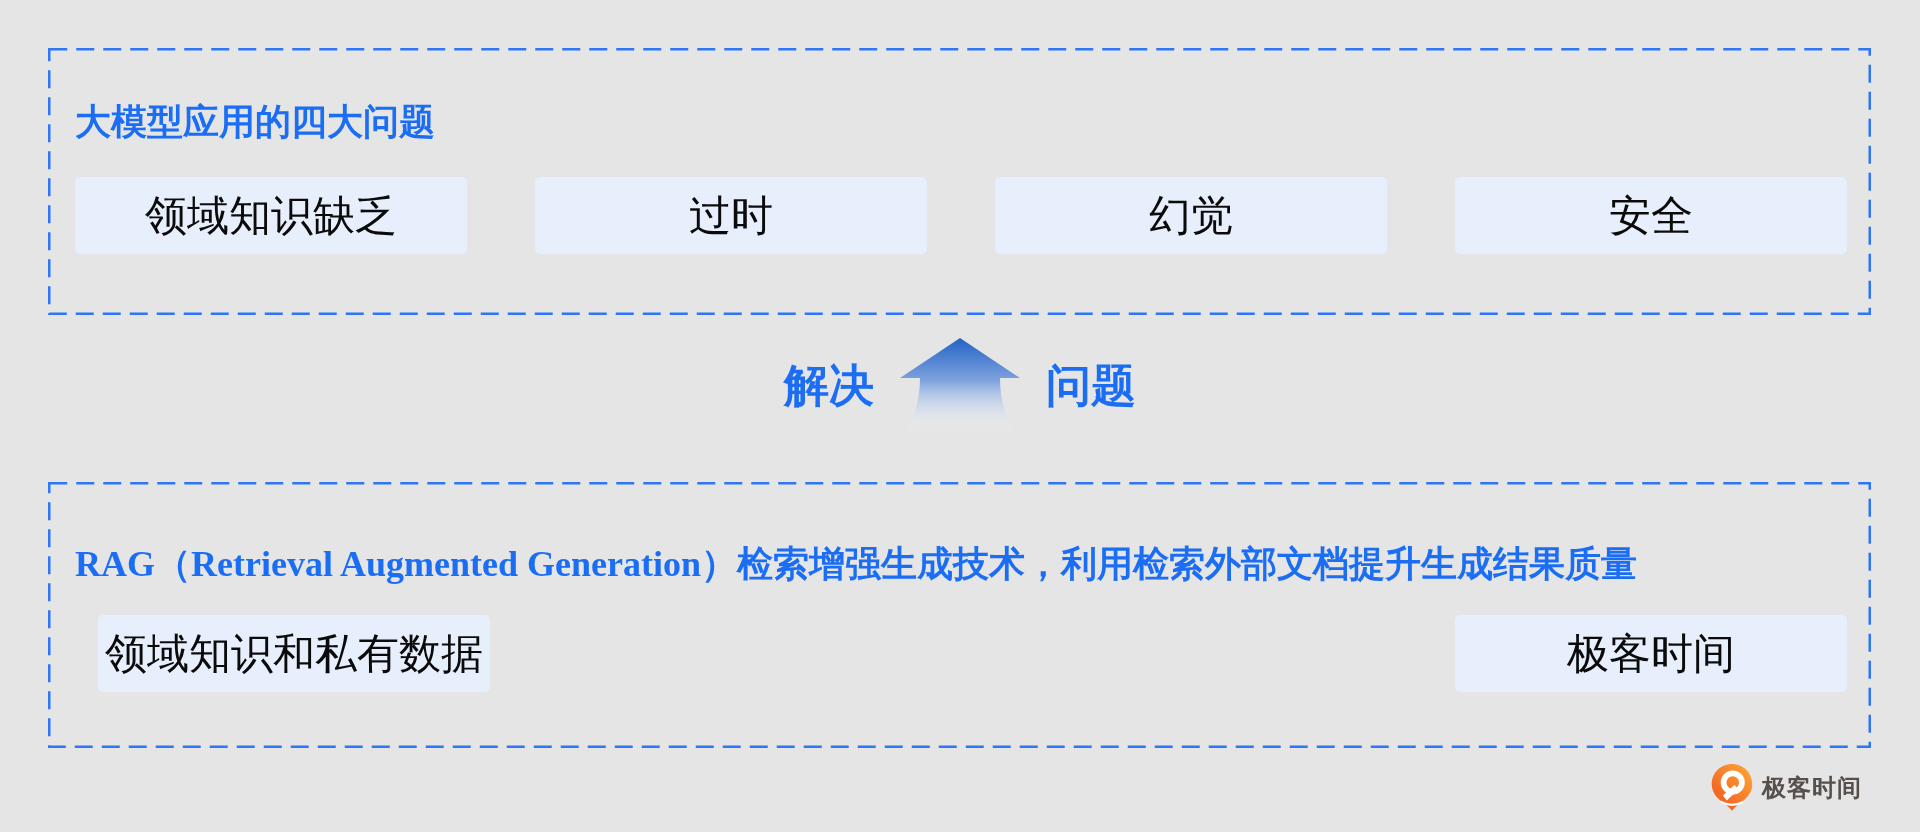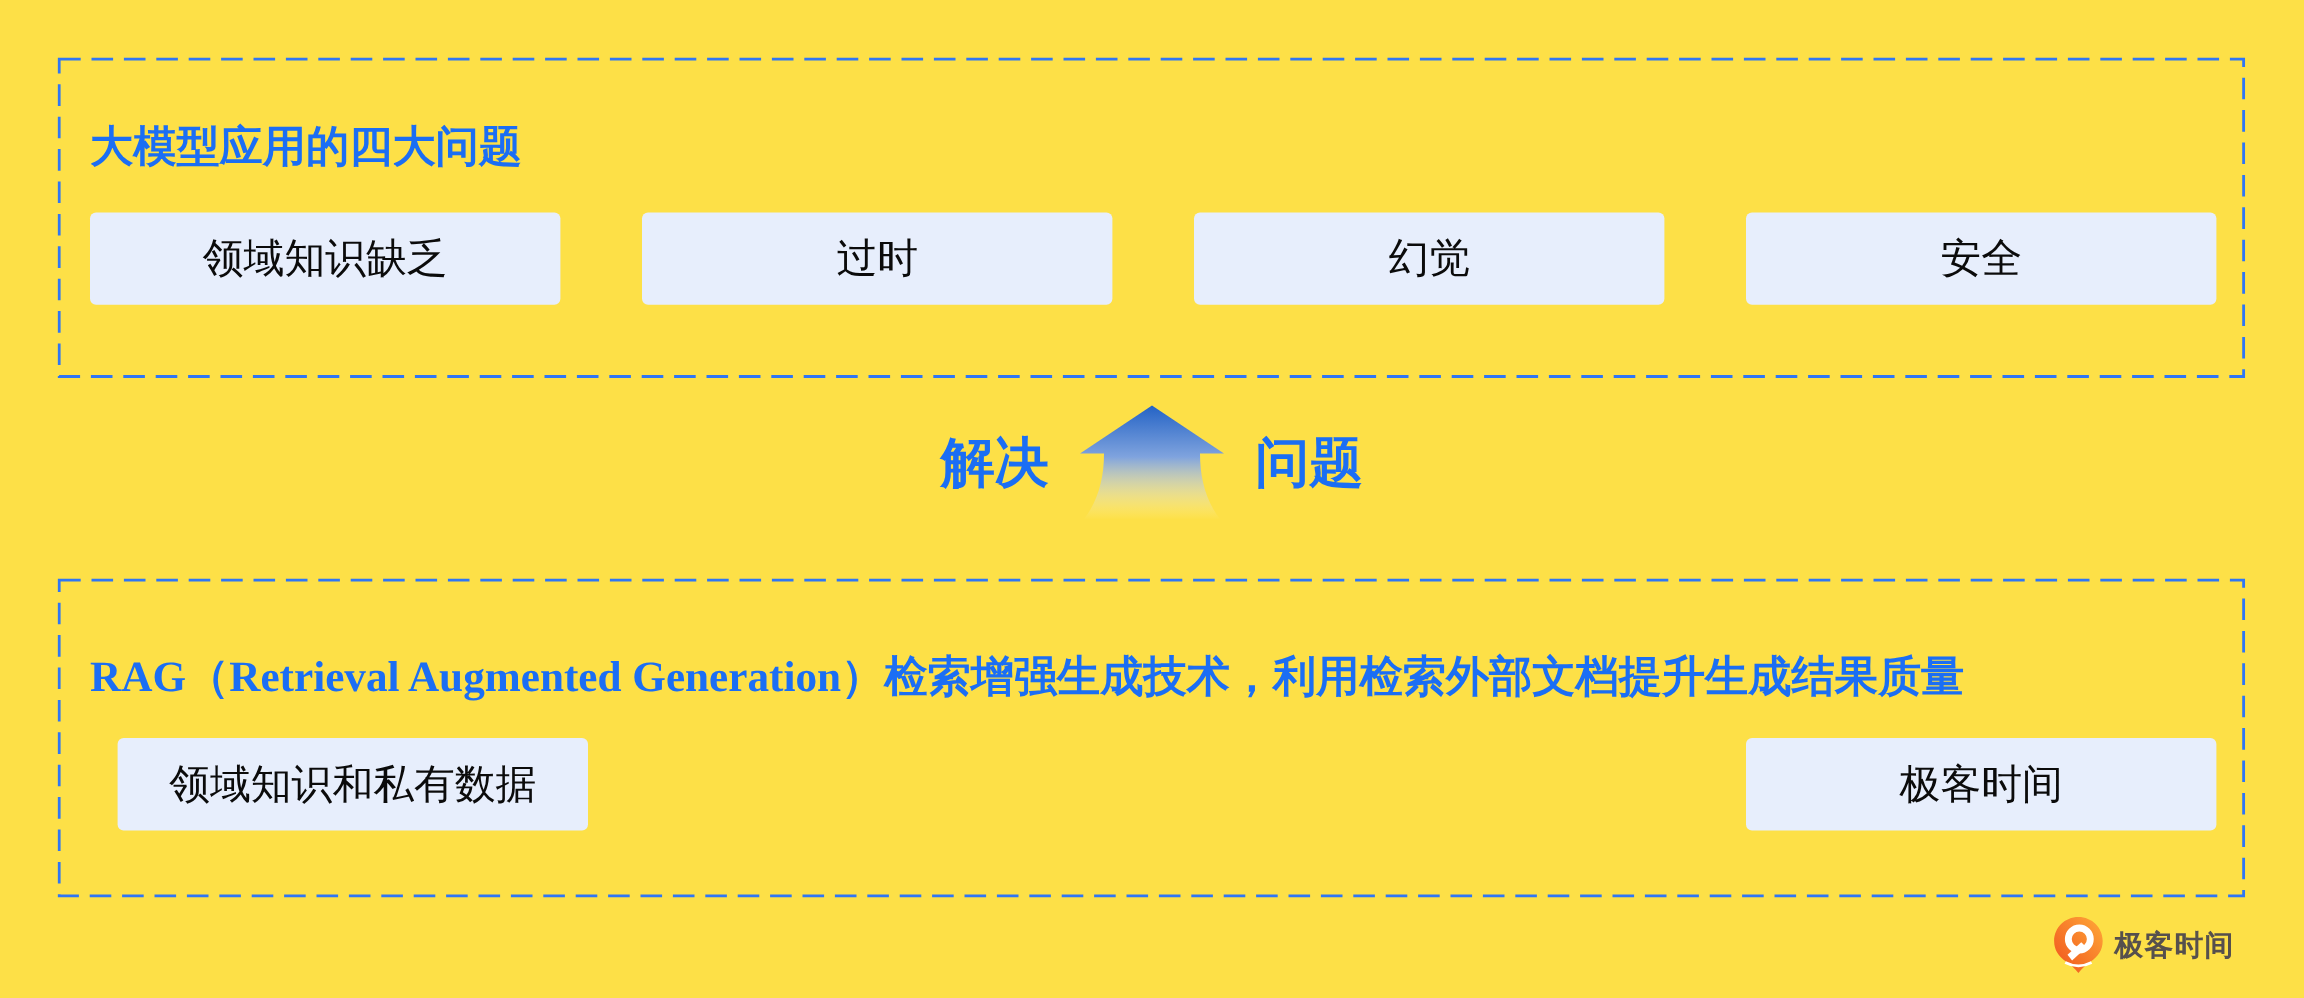--- a/index.html
+++ b/index.html
@@ -3,21 +3,21 @@
 <meta charset="utf-8">
 <style>
   html, body { margin: 0; padding: 0; background: #ffffff; }
   * { box-sizing: border-box; }
   body { font-family: "Liberation Sans", sans-serif; }
 
   .canvas {
     position: relative;
     width: 1920px;
     height: 832px;
-    background: #fde047;
+    background: #e5e5e5;
     overflow: hidden;
   }
 
   .panel { position: absolute; left: 48px; width: 1823px; }
   .panel-top { top: 48px; height: 267px; }
   .panel-bottom { top: 482px; height: 266px; font-family: Liberation Serif, serif; }
 
   .dash-border { position: absolute; inset: 0; width: 100%; height: 100%; pointer-events: none; }
 
   .panel-title {
@@ -43,21 +43,21 @@
   .panel-bottom .card-row { top: 133px; padding-left: 23px; }
 
   .card {
     width: 392px;
     height: 77px;
     background: var(--card-bg, #E7EEFC);
     border-radius: 5px;
     display: flex;
     align-items: center;
     justify-content: center;
-    font-size: 34px;
+    font-size: 42px;
     font-weight: 500;
     color: var(--card-text, #0B0B0B);
     white-space: nowrap;
   }
 
   .arrow-group {
     position: absolute;
     top: 336px;
     left: 0;
     width: 100%;

